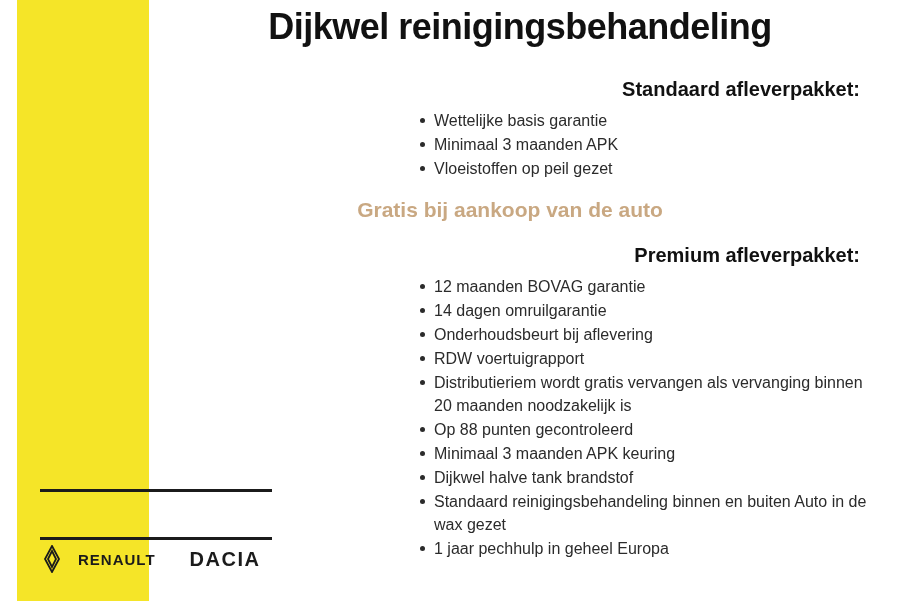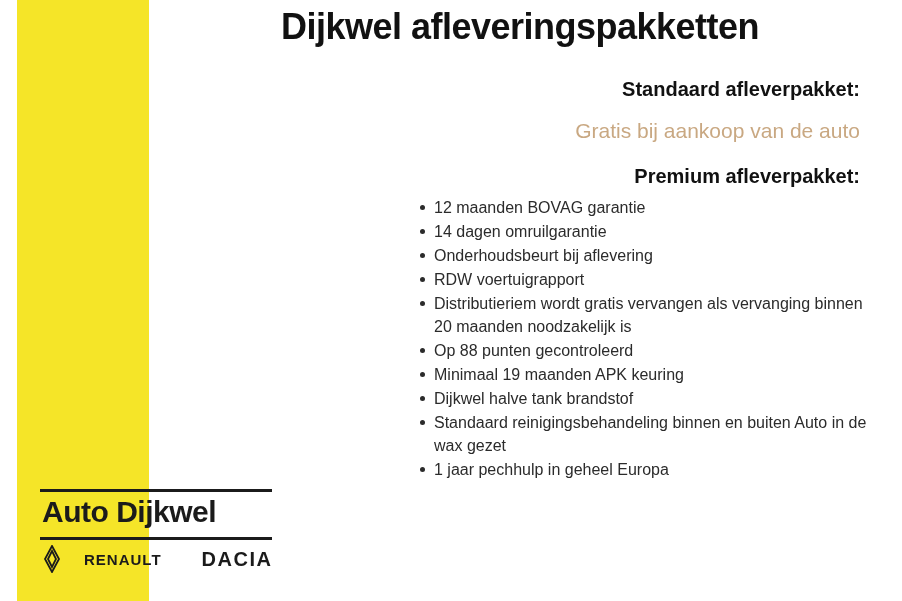--- a/index.html
+++ b/index.html
@@ -66,21 +66,21 @@
     width: 232px;
     height: 3px;
     background: #1b1b1b;
   }
   .brand-row {
     position: absolute;
     left: 14px;
     top: 56px;
     display: flex;
     align-items: center;
-    gap: 22px;
+    gap: 16px;
   }
   .renault-mark {
     width: 20px;
     height: 28px;
     position: relative;
   }
   .brand-text {
     font-size: 15px;
     font-weight: bold;
     color: #1b1b1b;
@@ -143,67 +143,71 @@
     left: 0;
     top: 9px;
     width: 5px;
     height: 5px;
     border-radius: 50%;
     background: #2b2b2b;
   }
 
   .promo-line {
     margin: 18px 20px 0 0;
-    text-align: right;
+    text-align: center;
     font-size: 21px;
-    font-weight: normal;
+    font-weight: bold;
     color: #c9a882;
   }
 </style>
 </head>
 <body>
 
 <div class="page">
 
   <div class="yellow-band"></div>
 
   <div class="logo-block">
     <div class="logo-rule-top"></div>
-    <div class="logo-wordmark">Auto Dijkwel</div>
     <div class="logo-rule-bottom"></div>
     <div class="brand-row">
       <span class="renault-mark">
         <svg width="20" height="28" viewBox="0 0 20 28" aria-hidden="true">
           <polygon points="10,1 17,14 10,27 3,14" fill="none" stroke="#1b1b1b" stroke-width="1.8"></polygon>
           <polygon points="10,6 14,14 10,22 6,14" fill="none" stroke="#1b1b1b" stroke-width="1.8"></polygon>
         </svg>
       </span>
       <span class="brand-text">RENAULT</span>
       <span class="dacia-mark">DACIA</span>
     </div>
   </div>
 
   <div class="content">
 
-    <h1 class="main-title">Dijkwel afleveringspakketten</h1>
+    <h1 class="main-title">Dijkwel reinigingsbehandeling</h1>
 
     <h2 class="section-heading heading-standard">Standaard afleverpakket:</h2>
 
+    <ul class="bullets">
+      <li>Wettelijke basis garantie</li>
+      <li>Minimaal 3 maanden APK</li>
+      <li>Vloeistoffen op peil gezet</li>
+    </ul>
 
     <div class="promo-line">Gratis bij aankoop van de auto</div>
 
     <h2 class="section-heading heading-premium">Premium afleverpakket:</h2>
 
     <ul class="bullets">
       <li>12 maanden BOVAG garantie</li>
       <li>14 dagen omruilgarantie</li>
       <li>Onderhoudsbeurt bij aflevering</li>
       <li>RDW voertuigrapport</li>
       <li>Distributieriem wordt gratis vervangen als vervanging binnen 20 maanden noodzakelijk is</li>
       <li>Op 88 punten gecontroleerd</li>
-      <li>Minimaal 19 maanden APK keuring</li>
+      <li>Minimaal 3 maanden APK keuring</li>
       <li>Dijkwel halve tank brandstof</li>
       <li>Standaard reinigingsbehandeling binnen en buiten Auto in de wax gezet</li>
       <li>1 jaar pechhulp in geheel Europa</li>
     </ul>
 
   </div>
 </div>
 
 </body></html>

